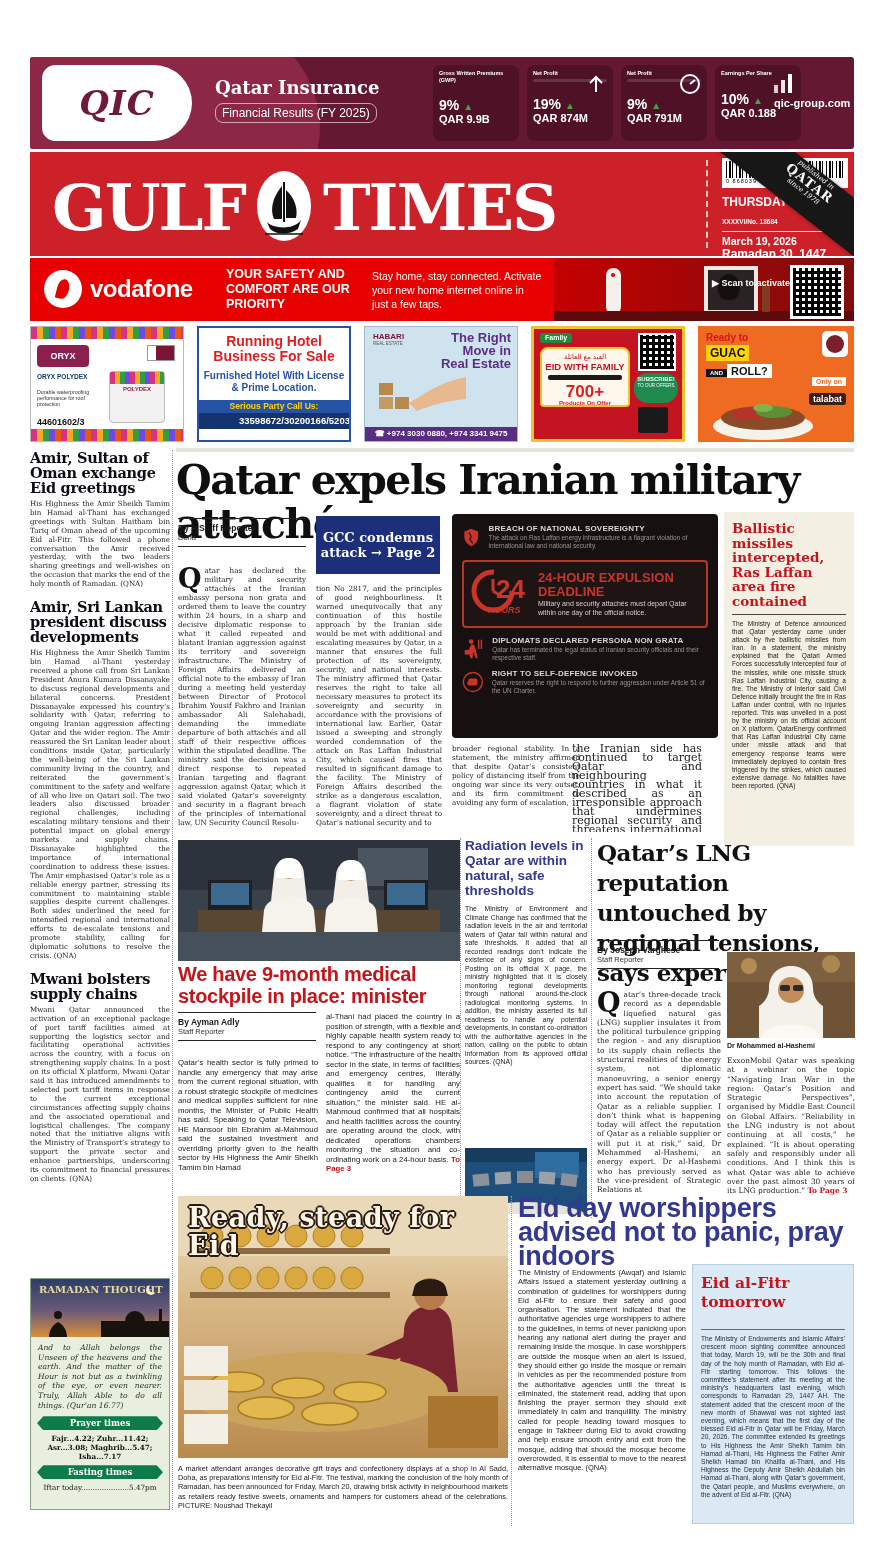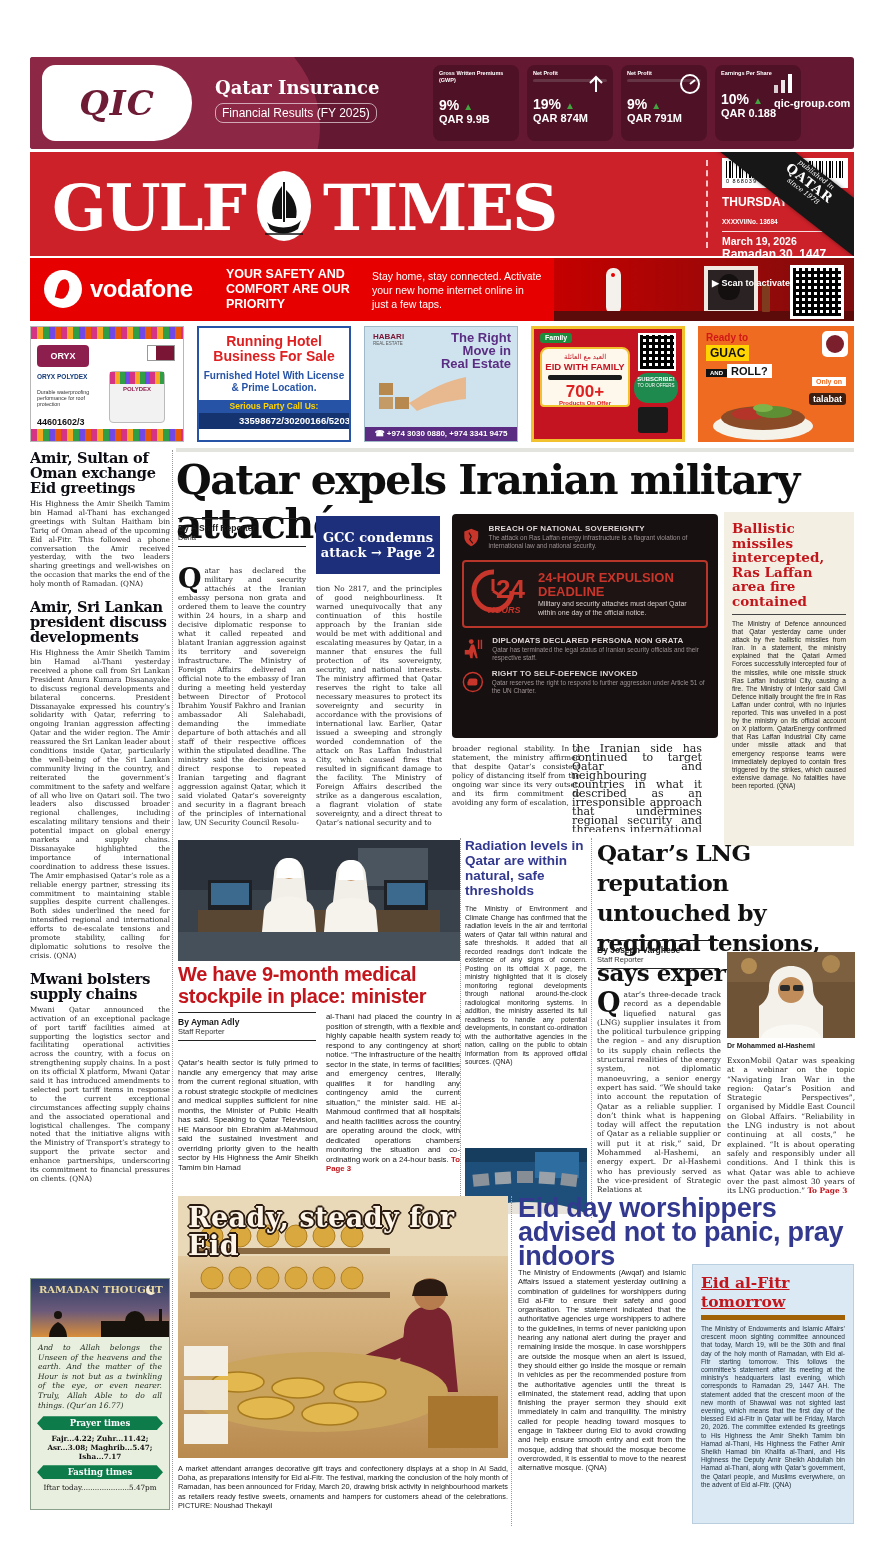--- a/index.html
+++ b/index.html
@@ -470,15 +470,15 @@
   <div class="abs outline-title" style="left:10px;top:8px;">Ready, steady for Eid</div>
 </div>
 <div class="abs just" style="left:178px;top:1464px;width:330px;font-size:7.3px;line-height:9.2px;color:#1b1b1b;">A market attendant arranges decorative gift trays and confectionery displays at a shop in Al Sadd, Doha, as preparations intensify for Eid al-Fitr. The festival, marking the conclusion of the holy month of Ramadan, has been announced for Friday, March 20, drawing brisk activity in neighbourhood markets as retailers ready festive sweets, ornaments and hampers for customers ahead of the celebrations. PICTURE: Noushad Thekayil</div>
 
 <div class="abs dotv" style="left:511px;top:1196px;height:330px;"></div>
 
 <h2 class="abs navyhead" style="left:518px;top:1196px;width:338px;margin:0;font-size:27px;line-height:24px;letter-spacing:-.3px;">Eid day worshippers advised not to panic, pray indoors</h2>
 <div class="abs just clip" style="left:518px;top:1268px;width:168px;height:262px;font-size:7.5px;line-height:9.3px;">The Ministry of Endowments (Awqaf) and Islamic Affairs issued a statement yesterday outlining a combination of guidelines for worshippers during Eid al-Fitr to ensure their safety and good organisation. The statement indicated that the authoritative agencies urge worshippers to adhere to the guidelines, in terms of never panicking upon hearing any national alert during the prayer and remaining inside the mosque. In case worshippers are outside the mosque when an alert is issued, they should either go inside the mosque or remain in vehicles as per the recommended posture from the authoritative agencies until the threat is eliminated, the statement read, adding that upon finishing the prayer sermon they should exit immediately in calm and tranquillity. The ministry called for people heading toward mosques to engage in Takbeer during Eid to avoid crowding and help ensure smooth entry and exit from the mosque, adding that should the mosque become overcrowded, it is essential to move to the nearest alternative mosque. (QNA)</div>
 
 <div class="abs eidbox">
-  <div class="serif" style="font-size:15.5px;font-weight:bold;color:#c3161c;border-bottom:5px solid #a16207;padding-bottom:4px;margin-bottom:5px;text-decoration:underline;">Eid al-Fitr tomorrow</div>
+  <div class="serif" style="font-size:15.5px;font-weight:bold;color:#c3161c;border-bottom:1px solid #a16207;padding-bottom:18px;margin-bottom:5px;">Eid al-Fitr tomorrow</div>
   <div class="just clip" style="font-size:6.6px;line-height:8.2px;color:#20303c;height:218px;">The Ministry of Endowments and Islamic Affairs’ crescent moon sighting committee announced that today, March 19, will be the 30th and final day of the holy month of Ramadan, with Eid al-Fitr starting tomorrow. This follows the committee’s statement after its meeting at the ministry’s headquarters last evening, which corresponds to Ramadan 29, 1447 AH. The statement added that the crescent moon of the new month of Shawwal was not sighted last evening, which means that the first day of the blessed Eid al-Fitr in Qatar will be Friday, March 20, 2026. The committee extended its greetings to His Highness the Amir Sheikh Tamim bin Hamad al-Thani, His Highness the Father Amir Sheikh Hamad bin Khalifa al-Thani, and His Highness the Deputy Amir Sheikh Abdullah bin Hamad al-Thani, along with Qatar’s government, the Qatari people, and Muslims everywhere, on the advent of Eid al-Fitr. (QNA)</div>
 </div>
 
 </body></html>

